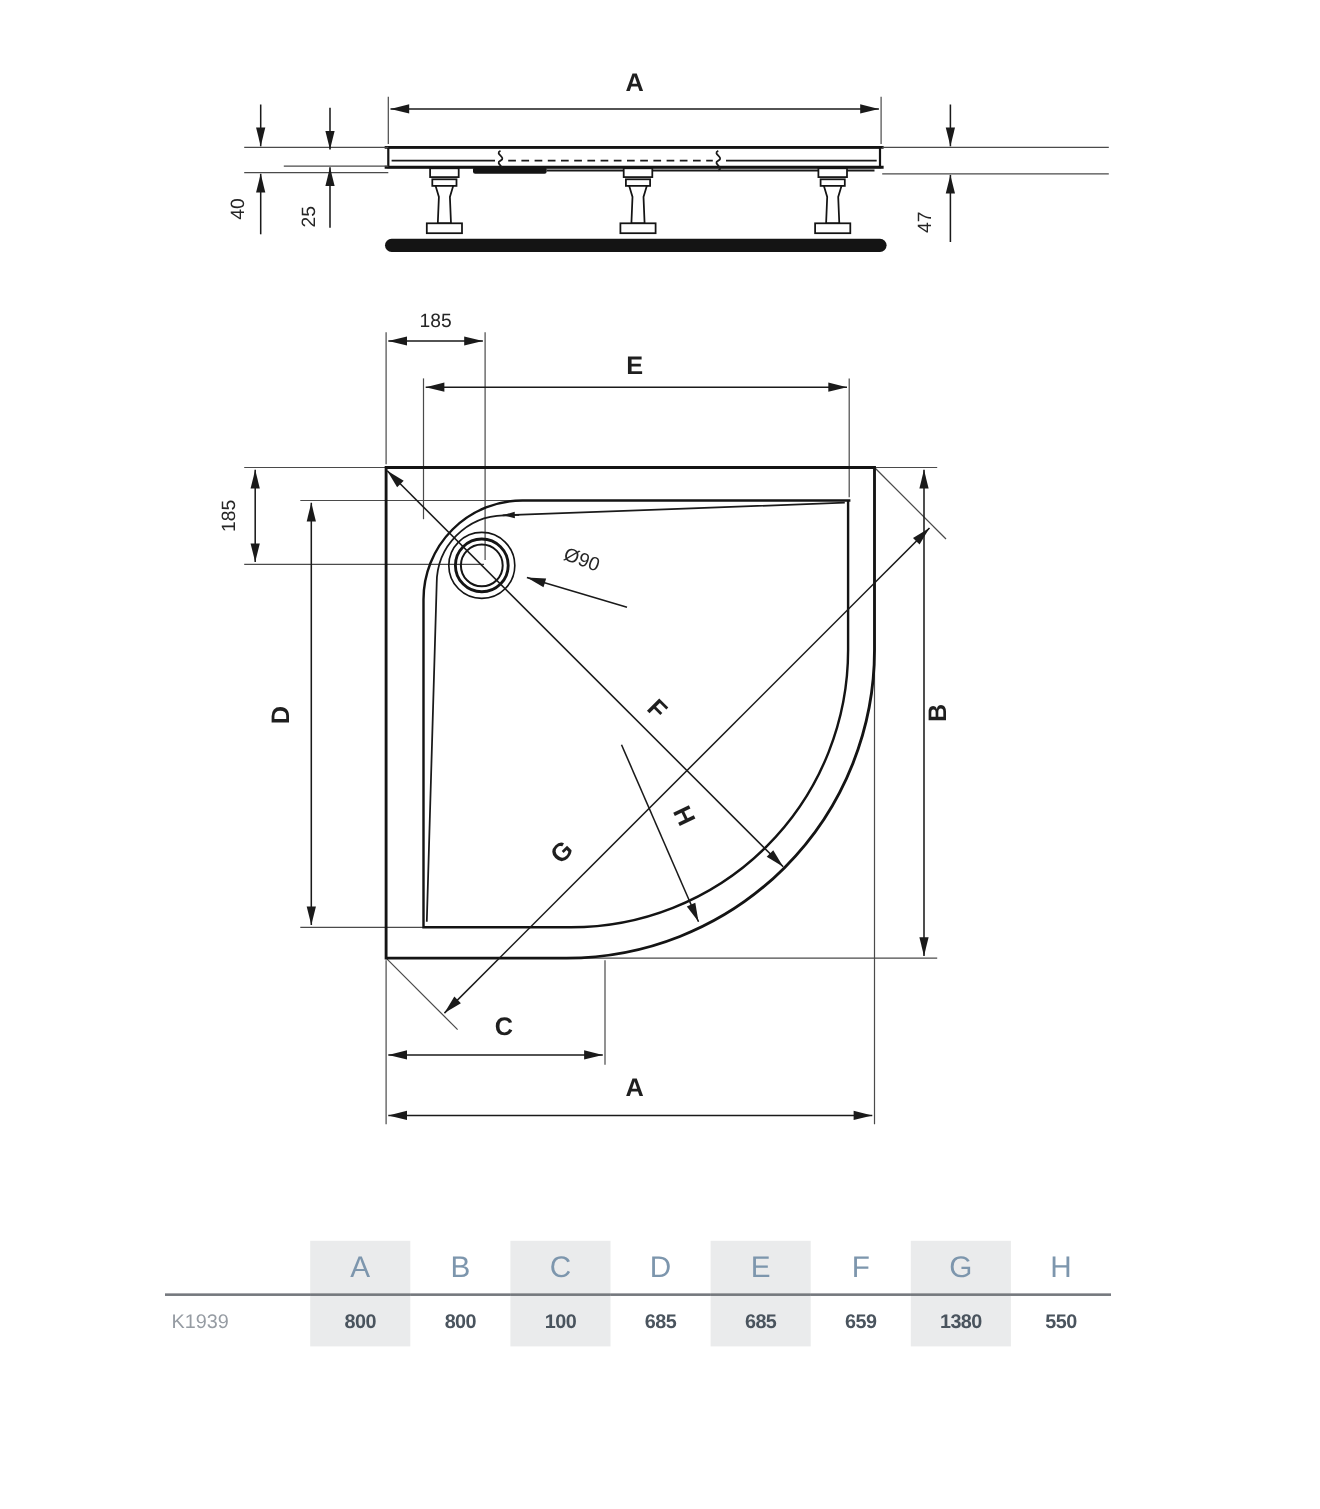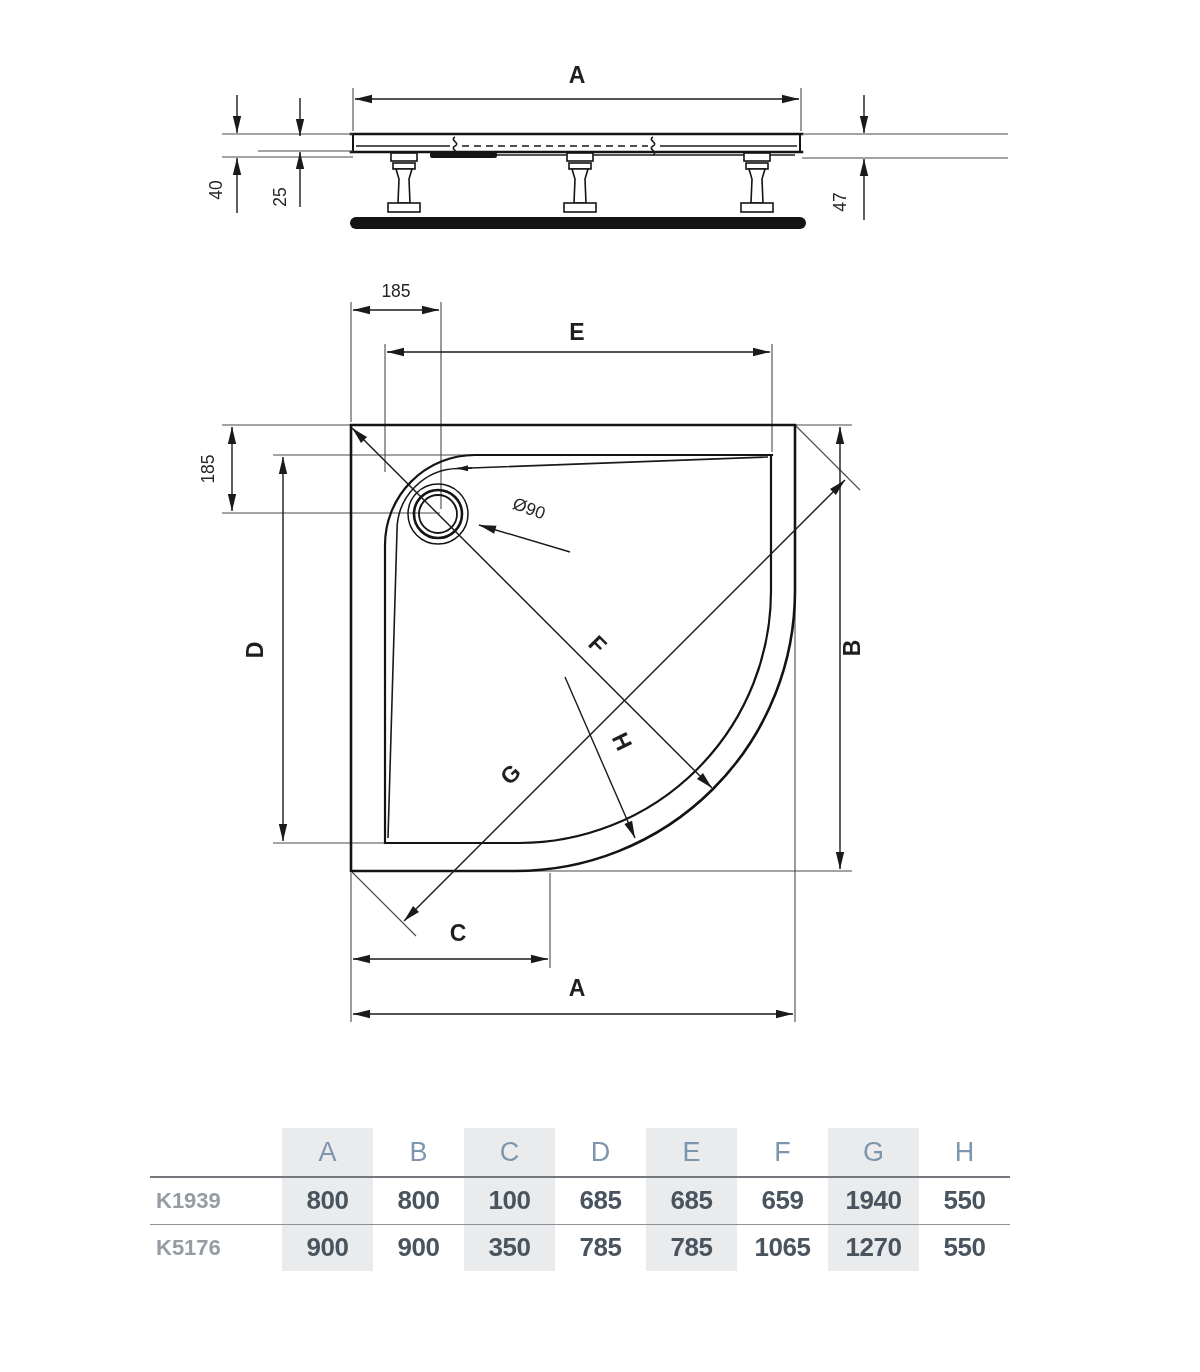--- a/index.html
+++ b/index.html
@@ -20,22 +20,22 @@
 
   
   #spec-table{position:absolute;left:150px;top:1128px;width:860px;border-collapse:collapse;
               table-layout:fixed;}
   #spec-table th,#spec-table td{padding:0;text-align:center;vertical-align:middle;}
   #spec-table col.c-lbl{width:132px;}
   #spec-table thead th{height:48px;font-weight:400;font-size:27px;color:#7d96ad;}
   #spec-table thead tr{border-bottom:2px solid #75797e;}
   #spec-table tbody tr{border-bottom:1.5px solid #8d9297;height:47px;}
   #spec-table tbody tr:last-child{border-bottom:none;}
-  #spec-table tbody th{font-weight:700;font-size:22px;color:#969ca3;text-align:left;padding-left:6px;}
-  #spec-table tbody td{font-weight:bold;font-size:26px;color:#4a545e;letter-spacing:-0.5px;}
+  #spec-table tbody th{font-weight:400;font-size:18px;color:#969ca3;text-align:left;padding-left:6px;}
+  #spec-table tbody td{font-weight:bold;font-size:18px;color:#4a545e;letter-spacing:-0.5px;}
   #spec-table .shade{background:#eaebec;}
 </style>
 </head>
 <body>
 
 <div id="canvas">
 
   <svg id="drawing" width="1200" height="1120" viewBox="0 0 1200 1120">
     <defs>
       <marker id="arr" viewBox="-18 -5 19 11" refX="0" refY="0" markerWidth="19" markerHeight="11" markerUnits="userSpaceOnUse" orient="auto-start-reverse">
@@ -202,30 +202,19 @@
     </thead>
     <tbody>
       <tr>
         <th>K1939</th>
         <td class="shade">800</td>
         <td>800</td>
         <td class="shade">100</td>
         <td>685</td>
         <td class="shade">685</td>
         <td>659</td>
-        <td class="shade">1940</td>
-        <td>550</td>
-      </tr>
-      <tr>
-        <th>K5176</th>
-        <td class="shade">900</td>
-        <td>900</td>
-        <td class="shade">350</td>
-        <td>785</td>
-        <td class="shade">785</td>
-        <td>1065</td>
-        <td class="shade">1270</td>
+        <td class="shade">1380</td>
         <td>550</td>
       </tr>
     </tbody>
   </table>
 
 </div>
 
 </body></html>

